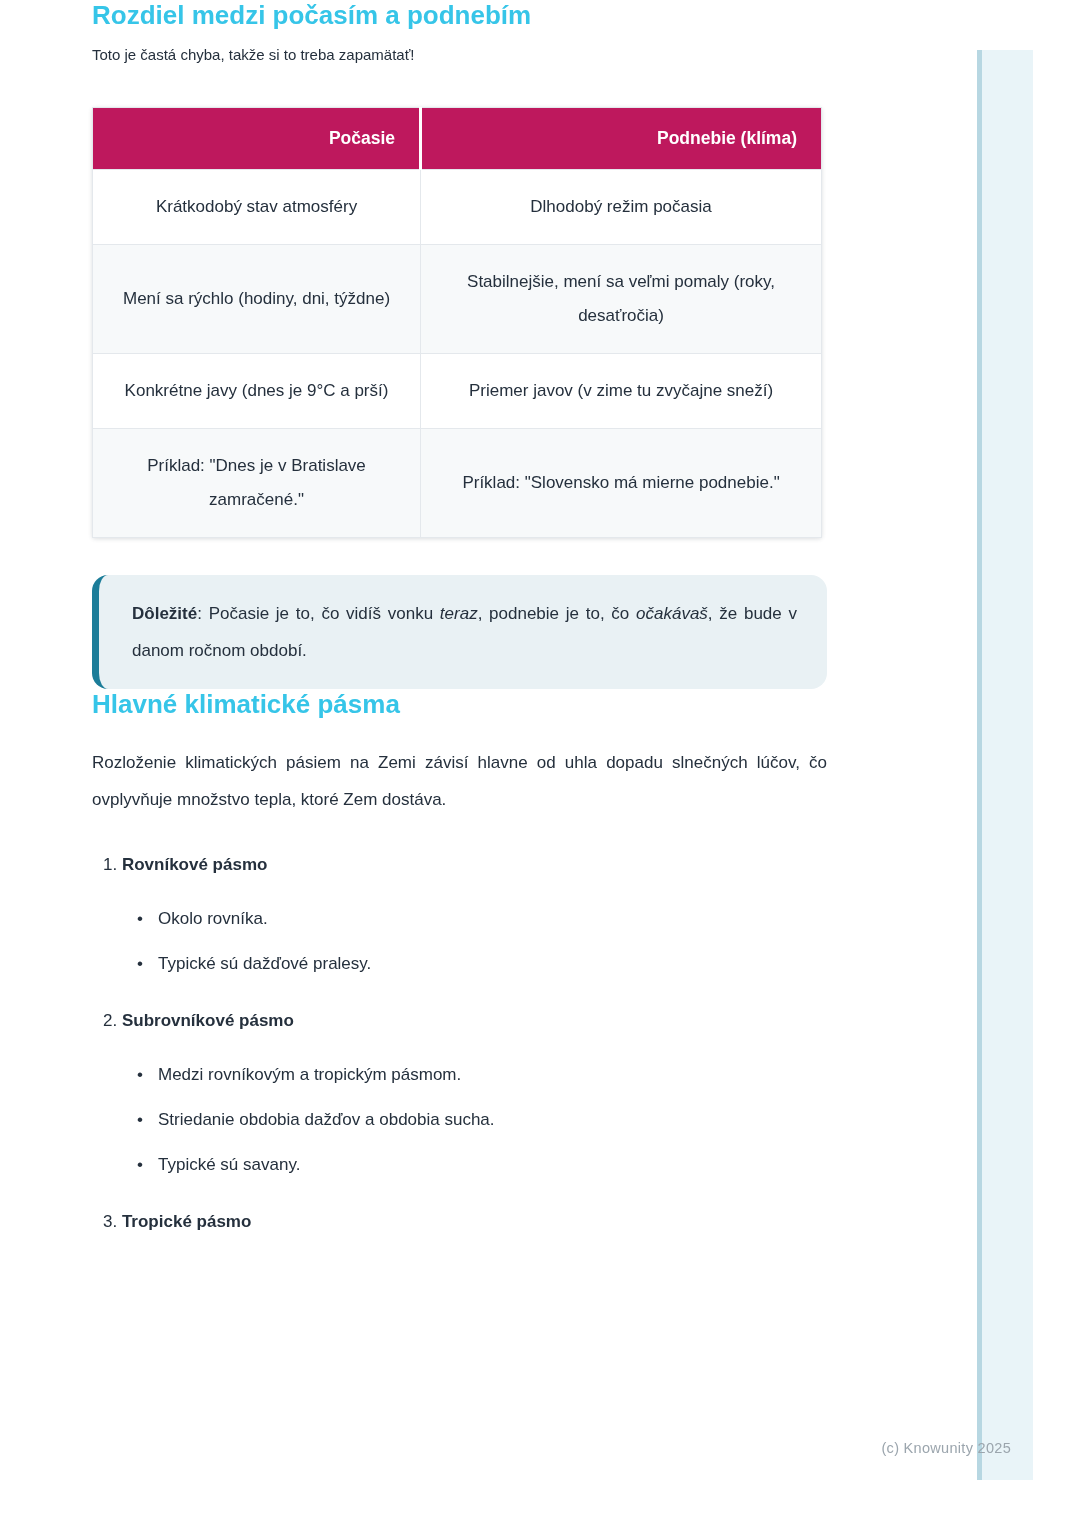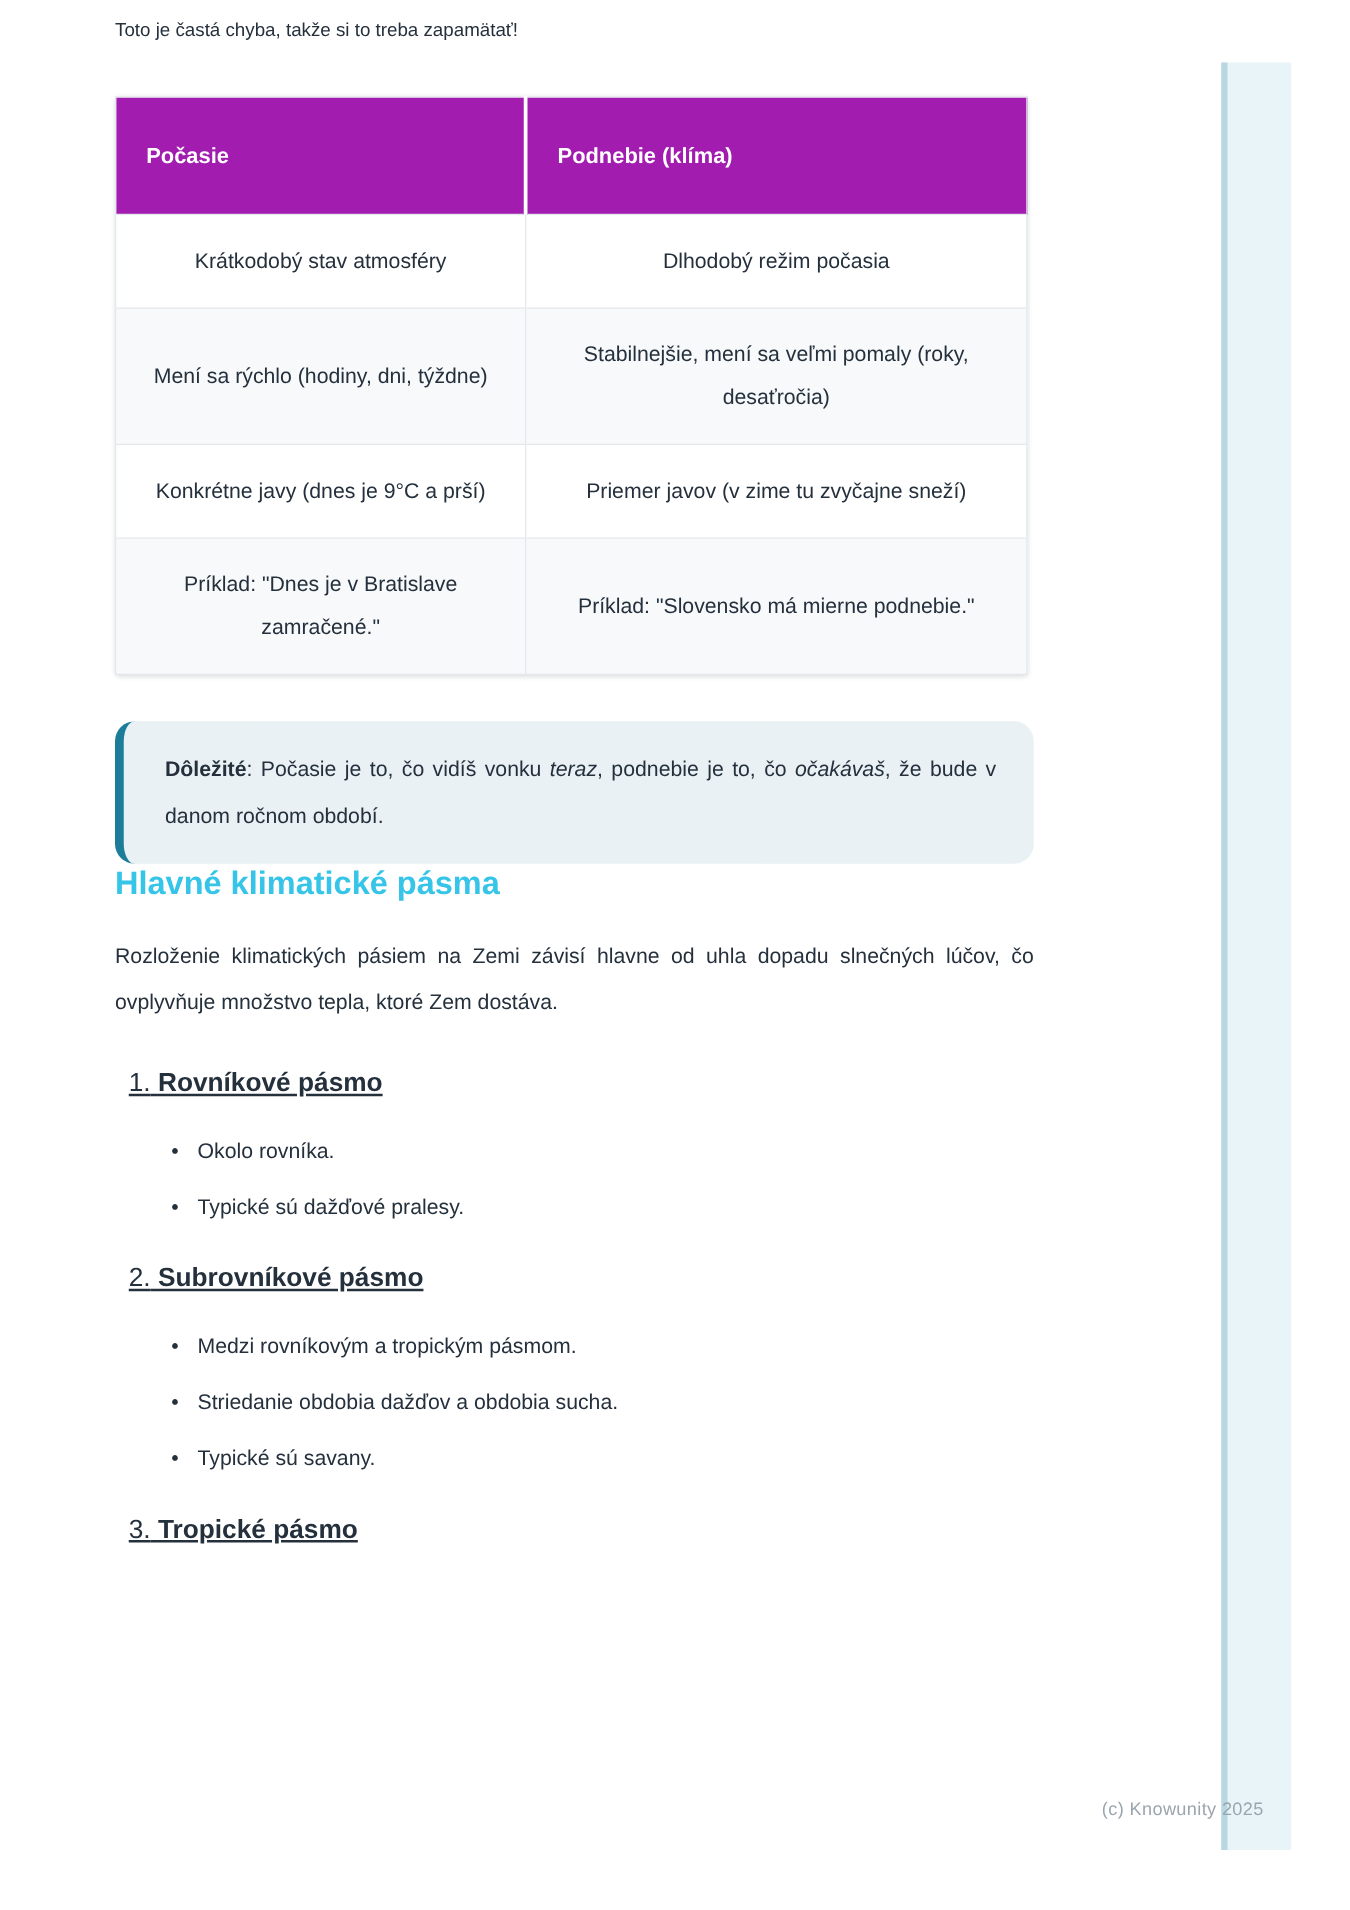--- a/index.html
+++ b/index.html
@@ -61,26 +61,26 @@
   table.compare {
     width: 730px;
     margin-top: 39px;
     border-collapse: collapse;
     border: 1px solid #e4e8ec;
     border-radius: 4px;
     box-shadow: 0 1px 4px rgba(60,70,85,0.18);
     background: #ffffff;
   }
   table.compare th {
-    background: #a21caf;
+    background: #be185d;
     color: #ffffff;
     font-size: 17.5px;
     font-weight: bold;
-    text-align: left;
-    padding: 36px 24px;
+    text-align: right;
+    padding: 20px 24px;
   }
   table.compare th + th { border-left: 3px solid #ffffff; }
   table.compare td {
     font-size: 17px;
     line-height: 34px;
     vertical-align: middle;
     padding: 20px 24px;
     border-top: 1px solid #e4e8ec;
     text-align: center;
   }
@@ -103,24 +103,23 @@
   .note .b { font-weight: bold; }
   .note .i { font-style: italic; }
 
   
   .zones {
     margin: 34px 0 0 0;
     padding: 0;
     list-style: none;
   }
   .zone-head {
-    font-size: 21px;
+    font-size: 17px;
     line-height: 26px;
     margin: 0 0 0 11px;
-    text-decoration: underline;
   }
   .zone-head .zone-num { font-weight: normal; }
   .zone-head .zone-name { font-weight: bold; }
   .zone-bullets {
     list-style: none;
     margin: 27px 0 31px 0;
     padding: 0 0 0 45px;
   }
   .zone-bullets li {
     font-size: 17px;
@@ -145,20 +144,21 @@
 </style>
 </head>
 <body>
 
 <div class="page">
 
   <div class="side-stripe"></div>
 
   <div class="content">
 
+    <h1 class="section-title title-1">Rozdiel medzi počasím a podnebím</h1>
 
     <p class="intro">Toto je častá chyba, takže si to treba zapamätať!</p>
 
     <table class="compare">
       <colgroup>
         <col class="col-weather">
         <col class="col-climate">
       </colgroup>
       <thead>
         <tr>

